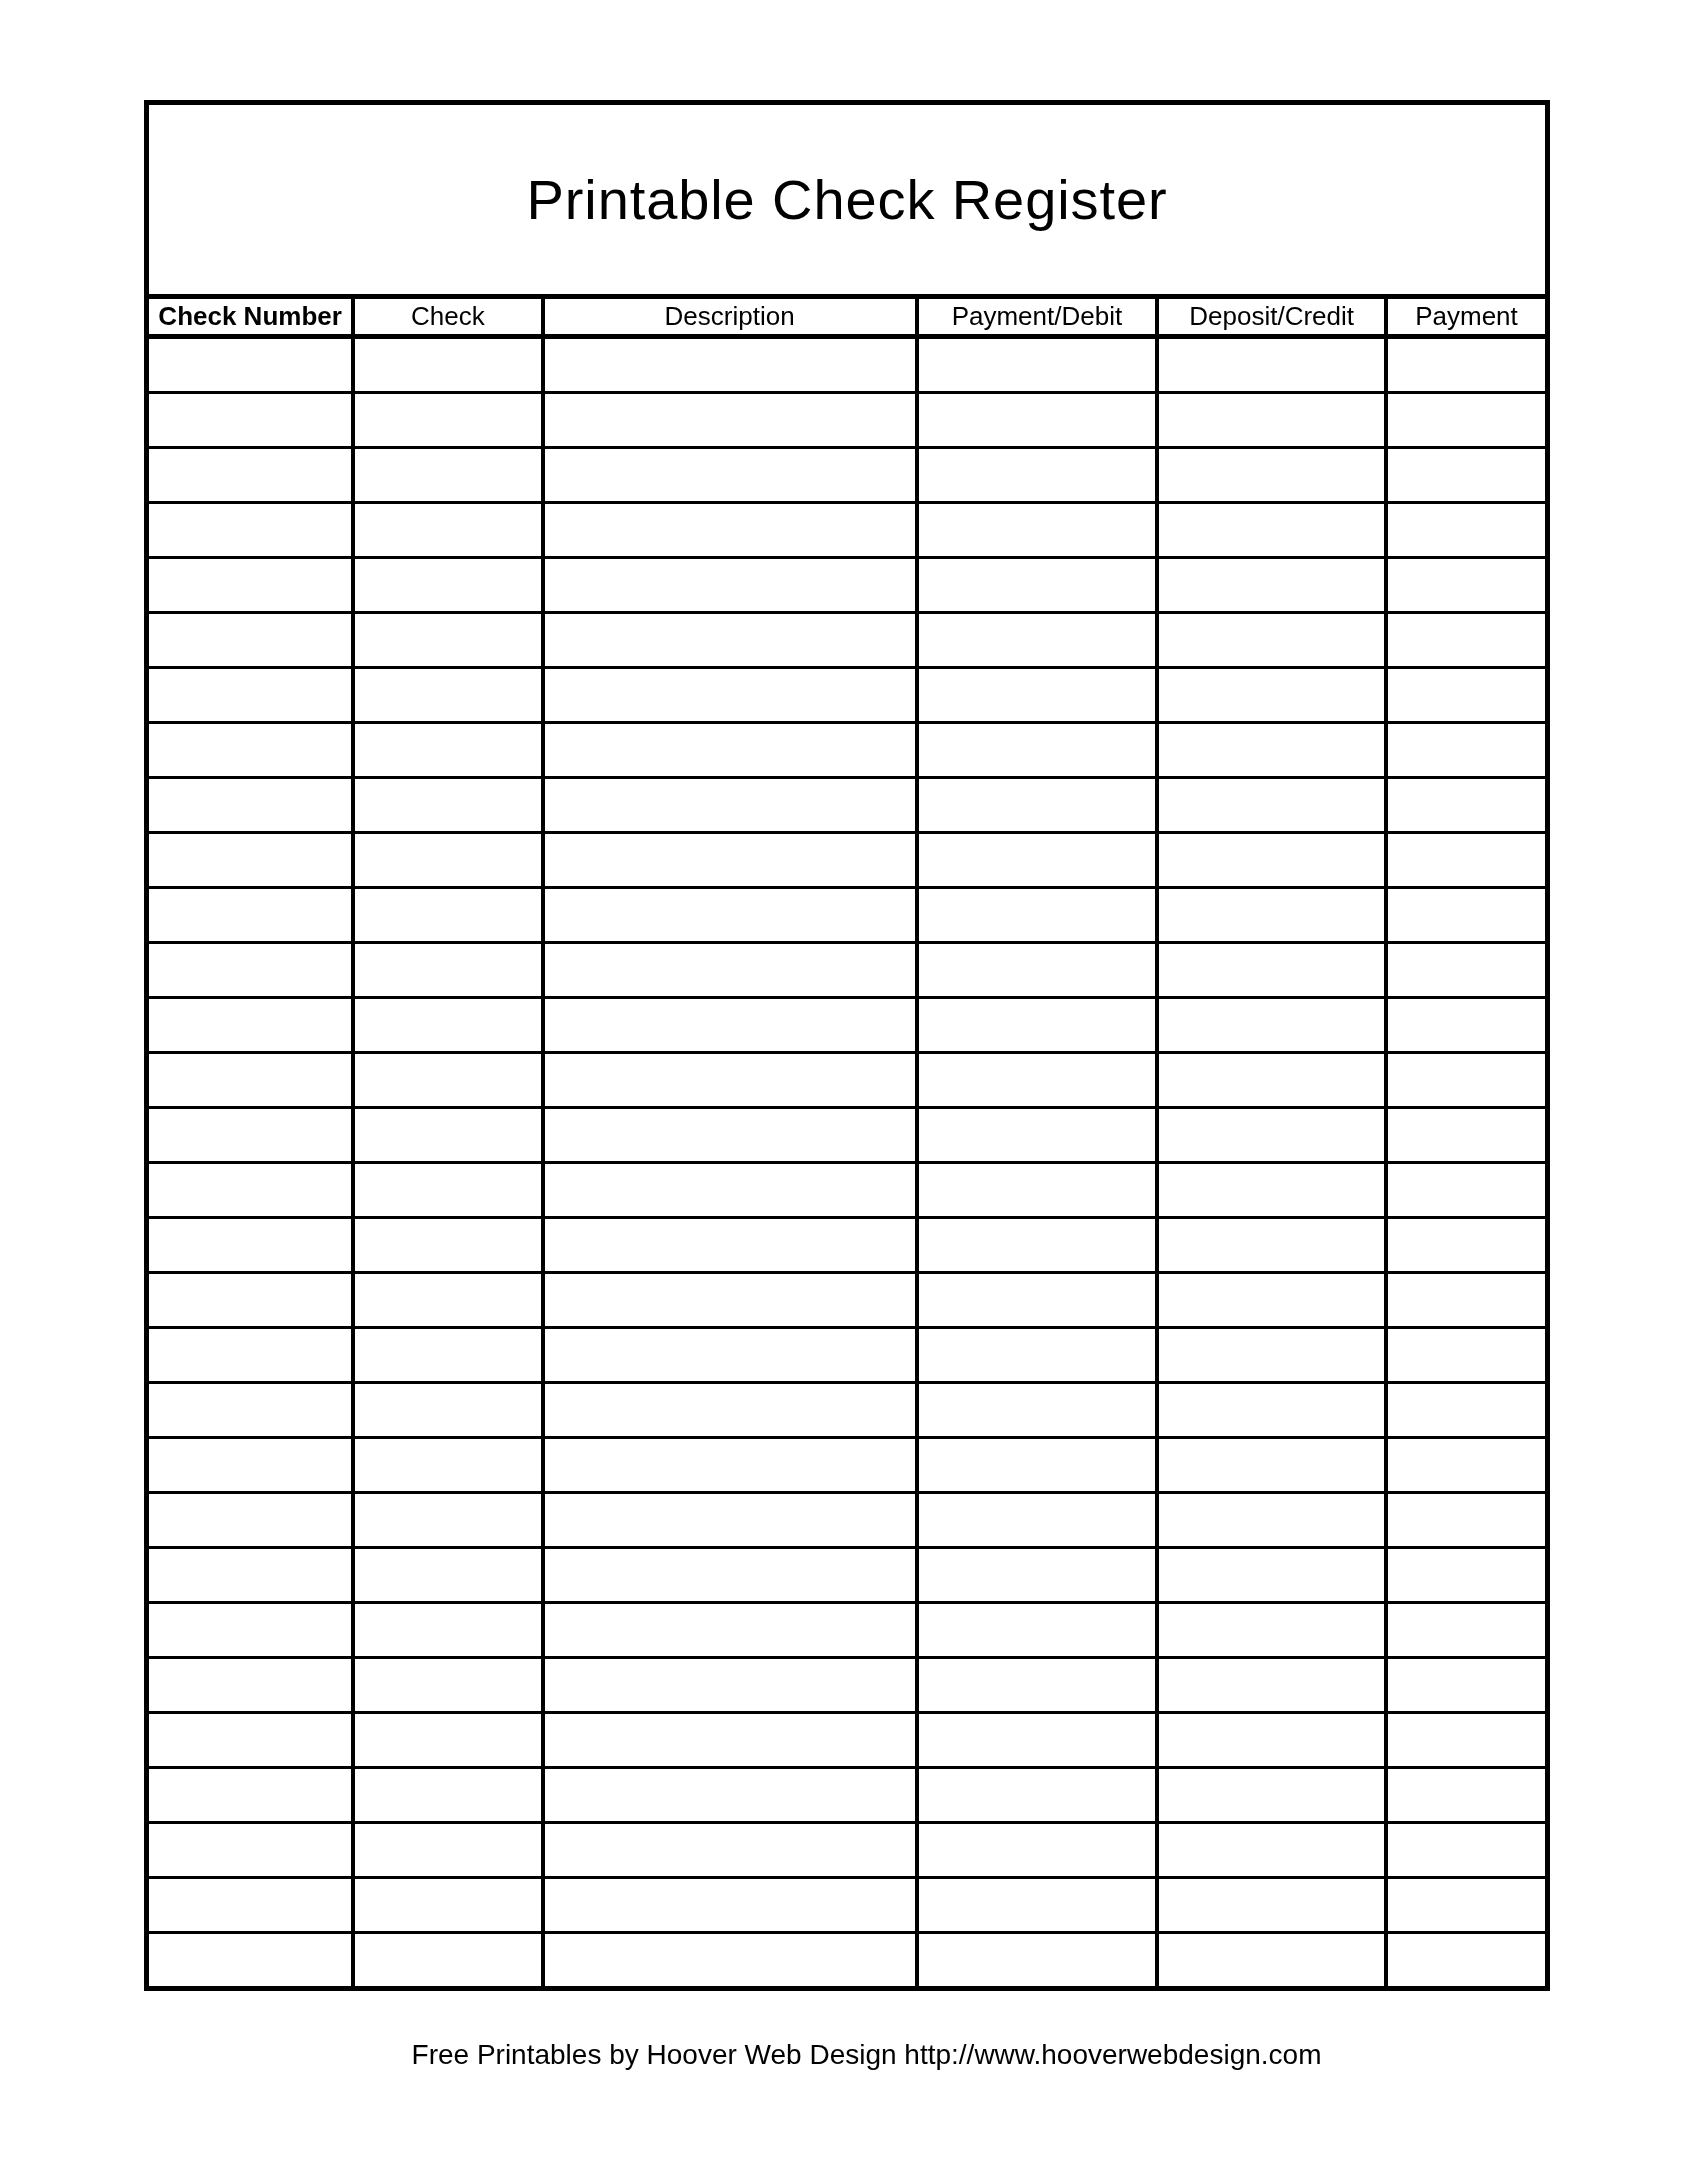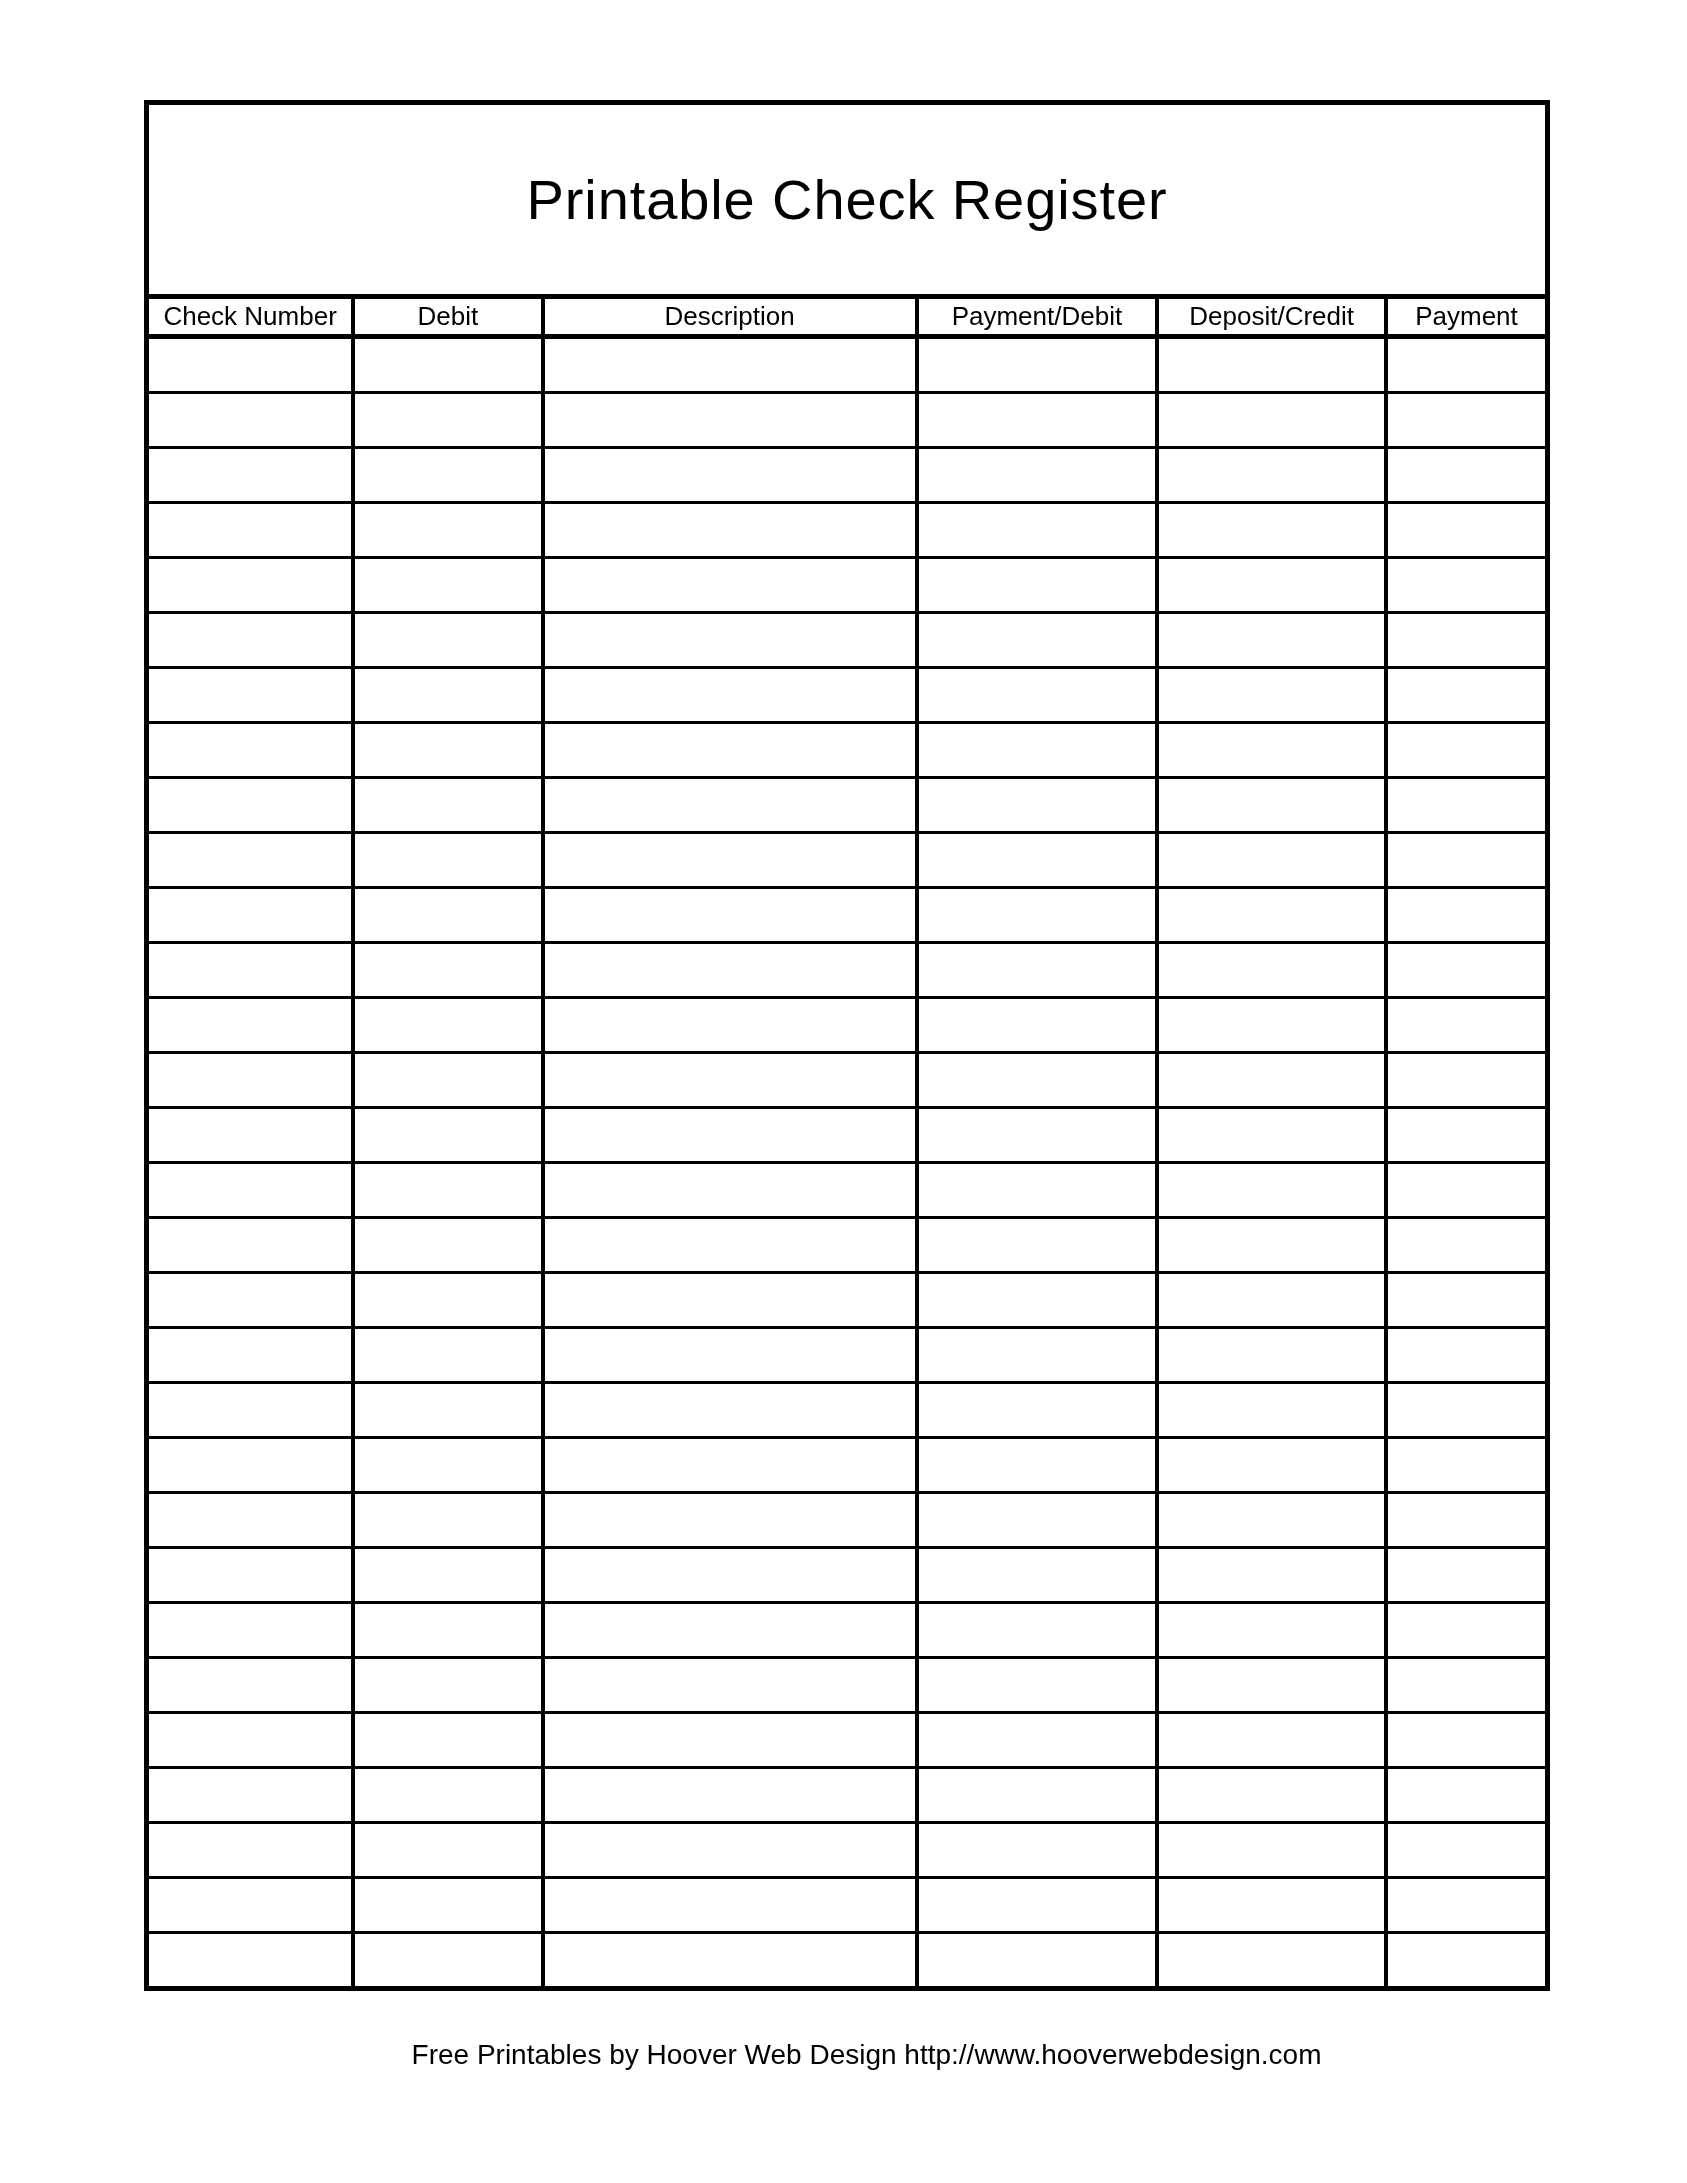--- a/index.html
+++ b/index.html
@@ -52,21 +52,21 @@
     height: 35px;
     padding: 0 3.5px;
     font-size: 26px;
     font-weight: 400;
     text-align: center;
     vertical-align: middle;
     white-space: nowrap;
     overflow: hidden;
   }
   table.register th:first-child,
-  table.register td:first-child { border-left: none; }
+  table.register td:first-child { border-left: none; font-weight: bold; }
   table.register th:last-child,
   table.register td:last-child { border-right: none; }
   table.register td {
     border: 3.5px solid var(--line, #000000);
     border-left-width: 4.4px;
     border-right-width: 4.4px;
     height: 52px;
     padding: 0;
   }
   table.register tbody tr:last-child td { border-bottom: none; }
@@ -94,21 +94,21 @@
           <col style="width: 14.63%;">
           <col style="width: 13.57%;">
           <col style="width: 26.78%;">
           <col style="width: 17.25%;">
           <col style="width: 16.38%;">
           <col style="width: 11.39%;">
         </colgroup>
       <thead>
         <tr id="register-header-row">
             <th>Check Number</th>
-            <th>Debit</th>
+            <th>Check</th>
             <th>Description</th>
             <th>Payment/Debit</th>
             <th>Deposit/Credit</th>
             <th>Payment</th>
           </tr>
       </thead>
       <tbody id="register-body">
           <tr>
             <td></td>
             <td></td>

